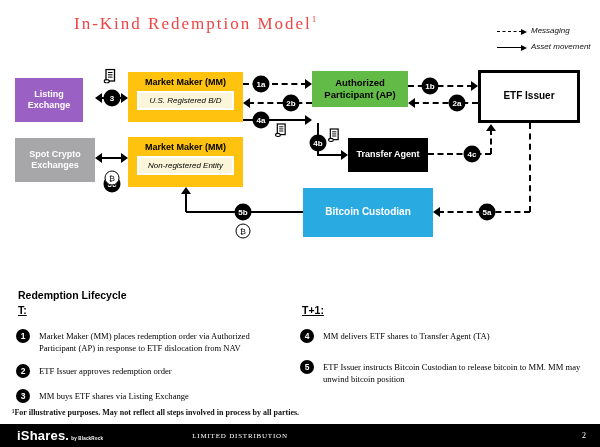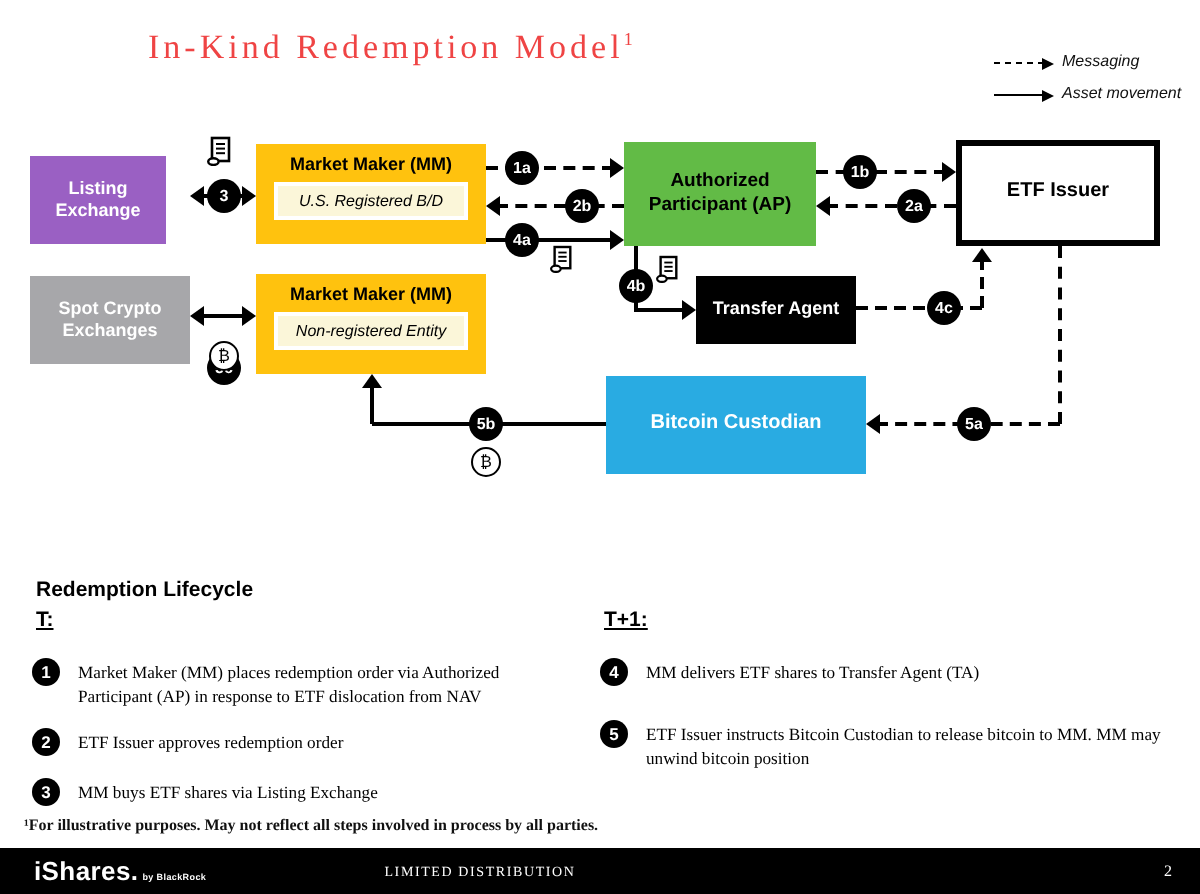--- a/index.html
+++ b/index.html
@@ -14,21 +14,21 @@
   .leg-line{position:absolute;height:0;}
   
   .box{position:absolute;display:flex;align-items:center;justify-content:center;
        text-align:center;font-weight:bold;line-height:1.25;}
   .bx-listing{left:15px;top:78px;width:68px;height:44px;background:#9A60C3;color:#fff;font-size:9px;padding:0 12px;box-sizing:border-box;}
   .bx-spot{left:15px;top:138px;width:80px;height:44px;background:#A7A7AA;color:#fff;font-size:9px;padding:0 8px;box-sizing:border-box;}
   .bx-mm{position:absolute;left:128px;width:115px;height:50px;background:#FFC20E;color:#000;}
   .bx-mm .mm-title{font-size:9px;font-weight:bold;text-align:center;margin-top:5px;}
   .bx-mm .mm-sub{margin:4px 9px 0 9px;background:#FBF6D9;border:2px solid #fff;
                  font-size:8px;font-style:italic;font-weight:normal;text-align:center;padding:3px 0;}
-  .bx-ap{left:312px;top:71px;width:96px;height:52px;background:#62BB46;color:#000;font-size:9.5px;padding:0 10px;box-sizing:border-box;}
+  .bx-ap{left:312px;top:71px;width:96px;height:36px;background:#62BB46;color:#000;font-size:9.5px;padding:0 10px;box-sizing:border-box;}
   .bx-etf{left:478px;top:70px;width:102px;height:53px;background:#fff;border:3px solid #000;box-sizing:border-box;font-size:10px;}
   .bx-ta{left:348px;top:138px;width:80px;height:34px;background:#000;color:#fff;font-size:9px;}
   .bx-btc{left:303px;top:188px;width:130px;height:49px;background:#29ABE2;color:#fff;font-size:10px;}
   
   .hl{position:absolute;height:0;border-top:2px solid #000;}
   .hl.dash{border-top:2px dashed #000;}
   .vl{position:absolute;width:0;border-left:2px solid #000;}
   .vl.dash{border-left:2px dashed #000;}
   
   .ah{position:absolute;width:0;height:0;border:5px solid transparent;}

